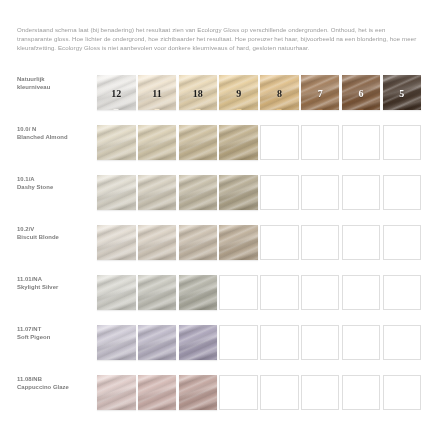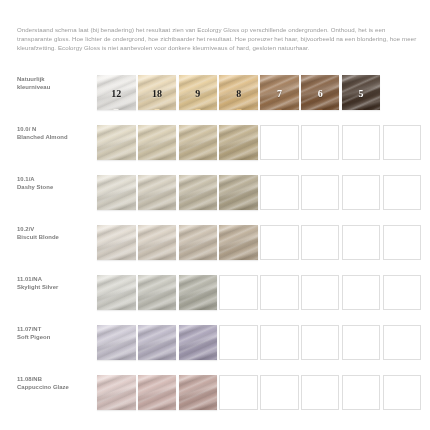--- a/index.html
+++ b/index.html
@@ -123,20 +123,24 @@
     <div class="row">
       <div class="row-label">
         <span>Natuurlijk</span>
         <span class="l2">kleurniveau</span>
       </div>
       <div class="swatches" id="header-swatches">
           <div class="sw filled" style="background: rgb(243, 241, 237);">
             <span class="num dark">12</span>
             <span class="notch" style="background: rgb(243, 241, 237);"></span>
           </div>
+          <div class="sw filled" style="background: rgb(245, 231, 207);">
+            <span class="num dark">11</span>
+            <span class="notch" style="background: rgb(245, 231, 207);"></span>
+          </div>
           <div class="sw filled" style="background: rgb(240, 220, 180);">
             <span class="num dark">18</span>
             <span class="notch" style="background: rgb(240, 220, 180);"></span>
           </div>
           <div class="sw filled" style="background: rgb(236, 207, 150);">
             <span class="num dark">9</span>
             <span class="notch" style="background: rgb(236, 207, 150);"></span>
           </div>
           <div class="sw filled" style="background: rgb(227, 189, 127);">
             <span class="num dark">8</span>

